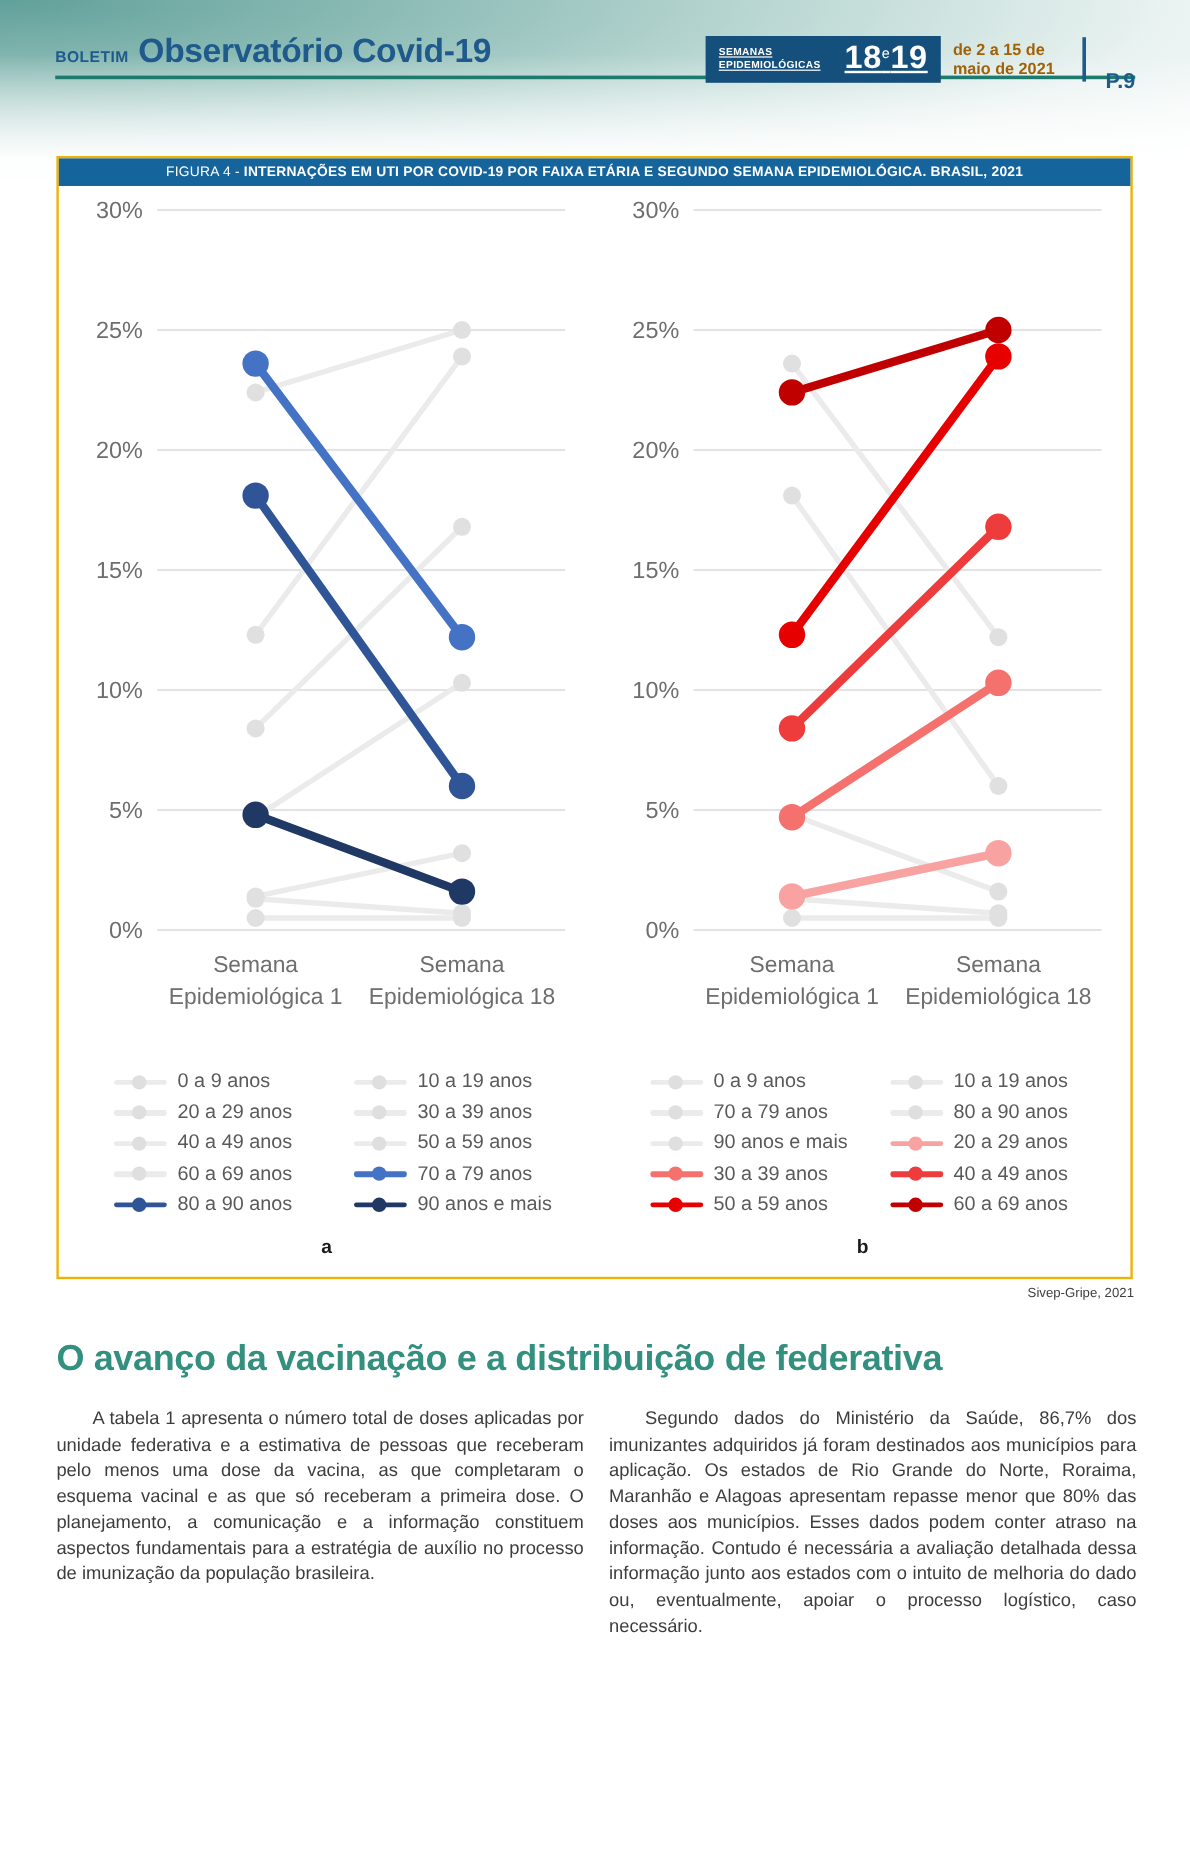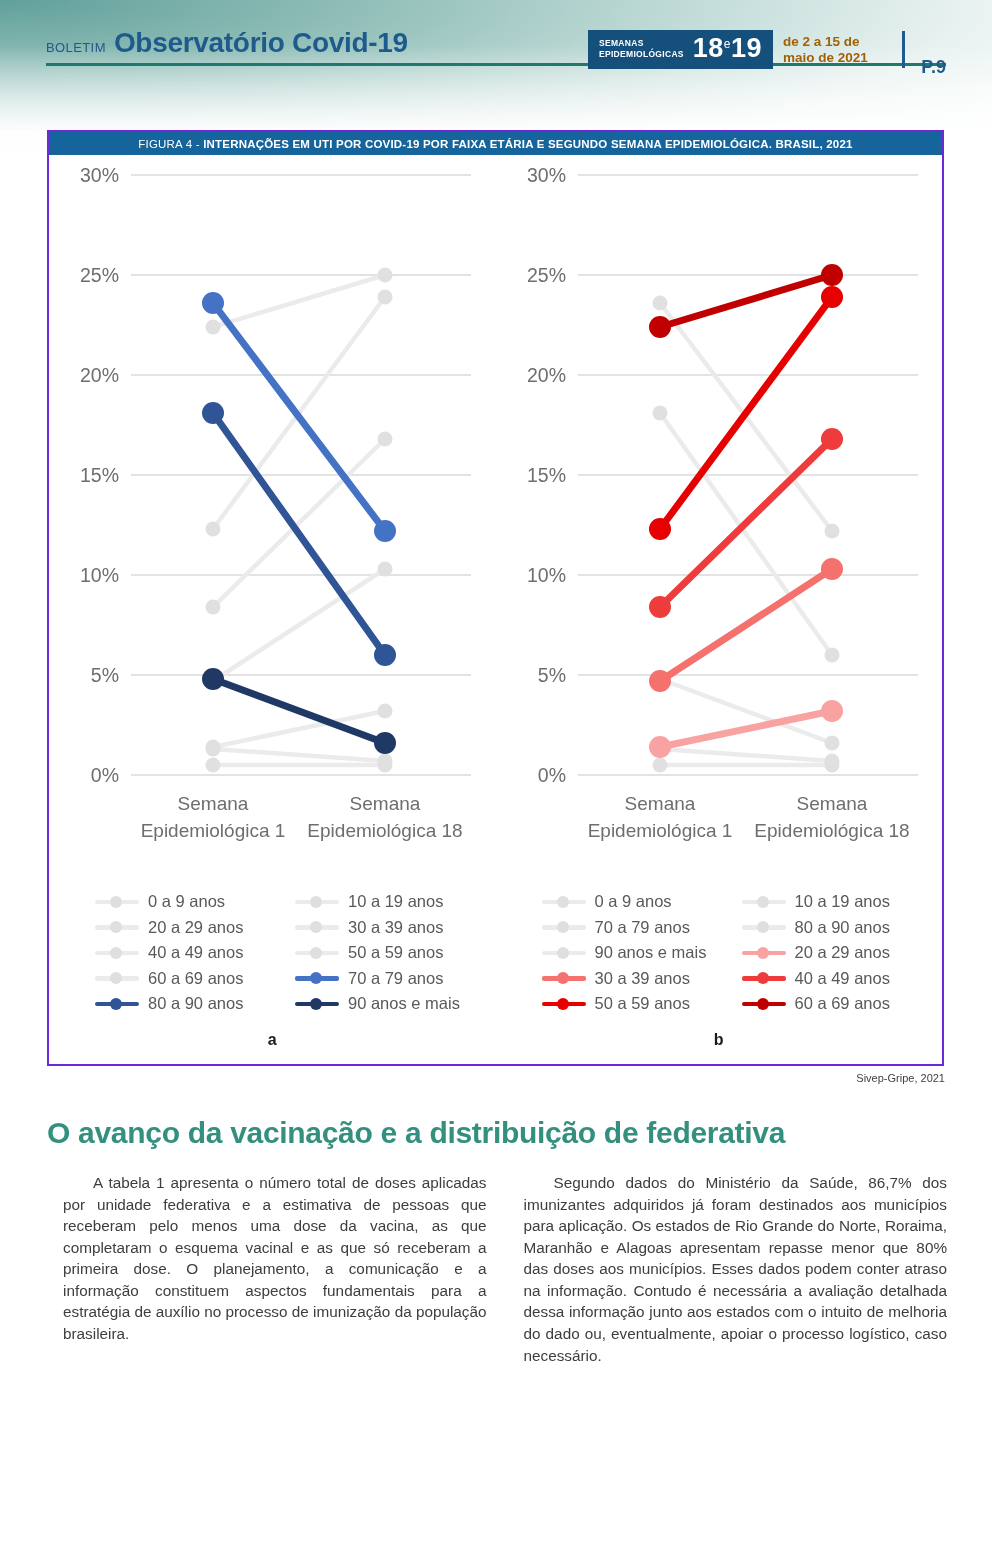--- a/index.html
+++ b/index.html
@@ -8,35 +8,35 @@
     font-family:"Liberation Sans", sans-serif;overflow:hidden;
   }
   
   .header-band{
     position:absolute;top:0;left:0;width:992px;height:150px;
     background:
       linear-gradient(to bottom, rgba(255,255,255,0) 30%, rgba(255,255,255,.97) 88%),
       radial-gradient(135% 170% at 0% 0%, #61A09A 0%, #8FBDB7 26%, #C2DCD8 52%, #E8F2F0 72%, #FBFDFD 92%);
   }
   .brand{position:absolute;left:46px;top:27px;display:flex;align-items:baseline;gap:8px;color:#1E5A8C;}
-  .brand .kicker{font-size:13px;font-weight:normal;letter-spacing:.4px;}
+  .brand .kicker{font-size:13px;font-weight:bold;letter-spacing:.4px;}
   .brand .title{font-size:28px;font-weight:bold;letter-spacing:-.3px;}
   .header-rule{position:absolute;left:46px;right:46px;top:63px;height:3px;background:#1F7A6E;}
   .header-right{position:absolute;top:21px;left:588px;right:46px;display:flex;align-items:center;}
-  .weeks-box{background:#15507D;color:#fff;display:flex;align-items:center;gap:9px;padding:3px 11px 5px 11px;height:31px;}
+  .weeks-box{background:#15507D;color:#fff;display:flex;align-items:center;gap:20px;padding:3px 11px 5px 11px;height:31px;text-decoration:underline;}
   .weeks-label{font-size:8.5px;line-height:1.2;letter-spacing:.3px;font-weight:bold;}
   .weeks-num{font-size:27px;font-weight:bold;letter-spacing:.5px;}
   .weeks-num .conj{font-size:12px;font-weight:normal;vertical-align:9px;}
   .date-block{color:#a16207;font-size:13.5px;line-height:1.12;margin-left:10px;font-weight:bold;}
   .pdivider{width:3px;height:37px;background:#1E5A8C;margin-left:auto;margin-right:16px;}
   .page-label{color:#1E5A8C;font-size:18px;font-weight:bold;margin-top:36px;}
   
   .figure-box{
     position:absolute;left:47px;top:130px;width:897px;height:936px;background:#fff;
-    border:2px solid #6d28d9;box-sizing:border-box;
+    border:2px solid #eab308;box-sizing:border-box;
   }
   .figure-titlebar{
     height:23px;background:#15649C;color:#fff;display:flex;align-items:center;justify-content:center;
     font-size:11.5px;letter-spacing:.2px;white-space:pre;
   }
   .figure-titlebar .bold{font-weight:bold;}
   .charts{display:flex;}
   .panel{width:50%;display:flex;flex-direction:column;}
   .panel svg{display:block;}
   .legend{display:grid;grid-template-columns:200px 200px;margin:34px 0 0 46px;width:400px;}
@@ -46,21 +46,21 @@
   .lmark .dot{position:absolute;top:1px;left:15px;width:12px;height:12px;border-radius:50%;}
   .legend-item .lbl{font-size:16.5px;color:#595959;}
   .panel-letter{margin-top:14px;font-weight:bold;font-size:16px;color:#1a1a1a;align-self:center;}
   .figure-source{position:absolute;top:1072px;right:47px;font-size:11px;color:#3f3f3f;}
   
   .headline{
     position:absolute;left:47px;top:1116px;width:902px;
     font-size:30px;font-weight:bold;color:#33907F;letter-spacing:-.3px;
   }
   .article{position:absolute;left:47px;top:1172px;width:900px;display:flex;gap:21px;}
-  .article .col{width:440px;font-size:15.3px;line-height:1.41;text-align:justify;color:#3d3d3d;margin-left:16px;}
+  .article .col{width:440px;font-size:15.3px;line-height:1.41;text-align:justify;color:#3d3d3d;}
   .article p{margin:0;}
   .article p.indent{text-indent:30px;}
 </style>
 </head>
 <body>
 
 <div class="header-band"></div>
 
 <div class="brand">
   <span class="kicker">BOLETIM</span>

